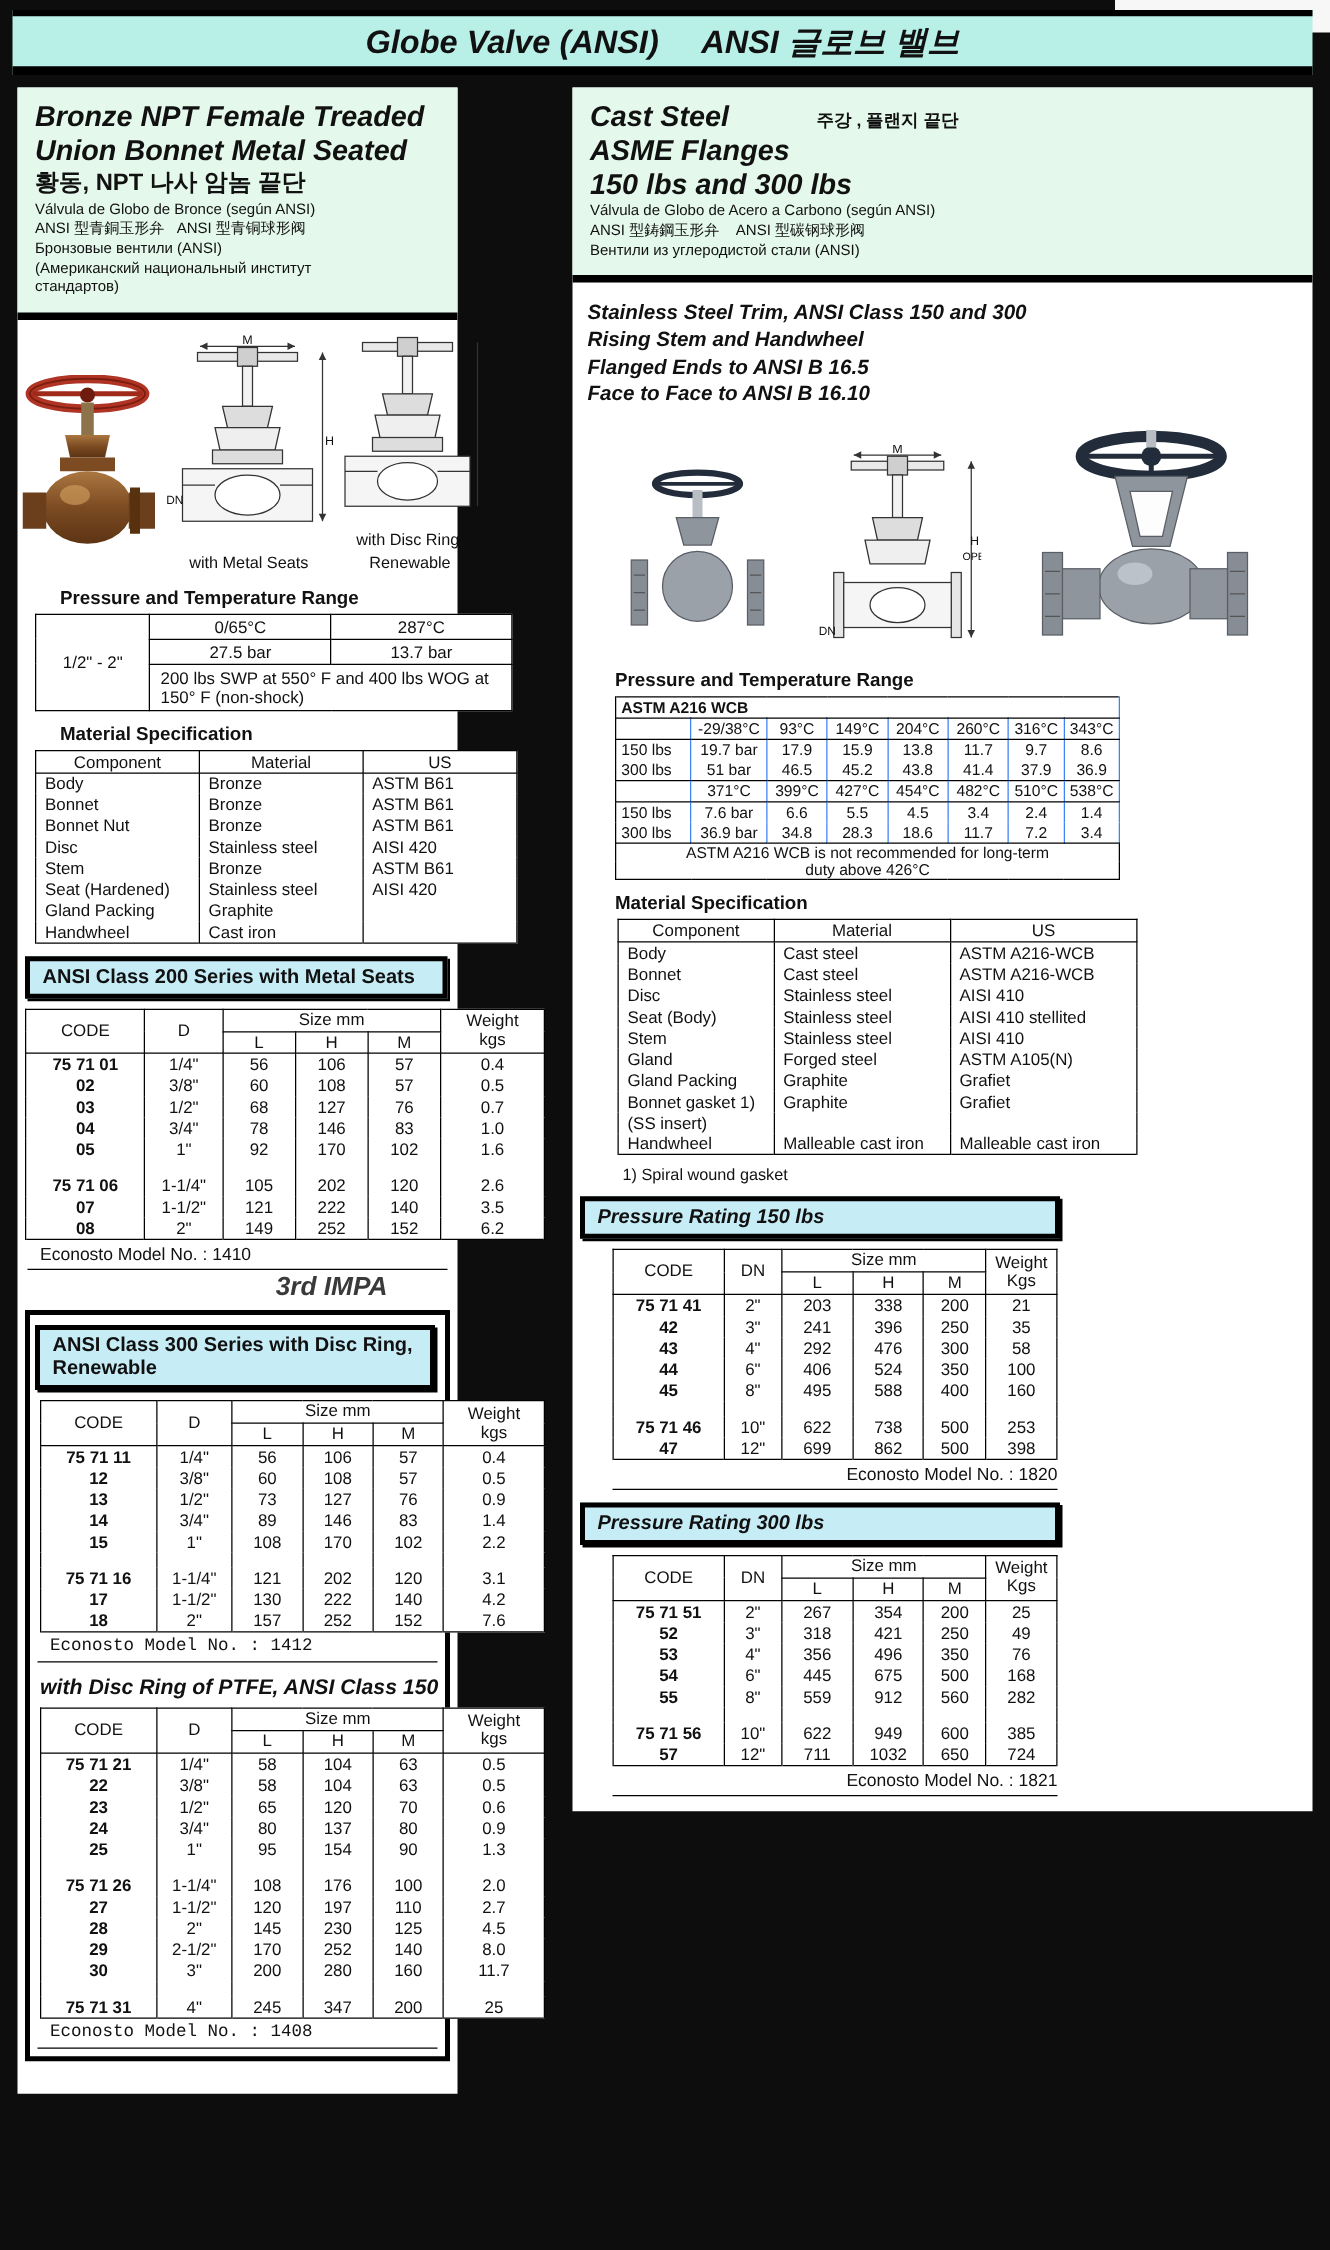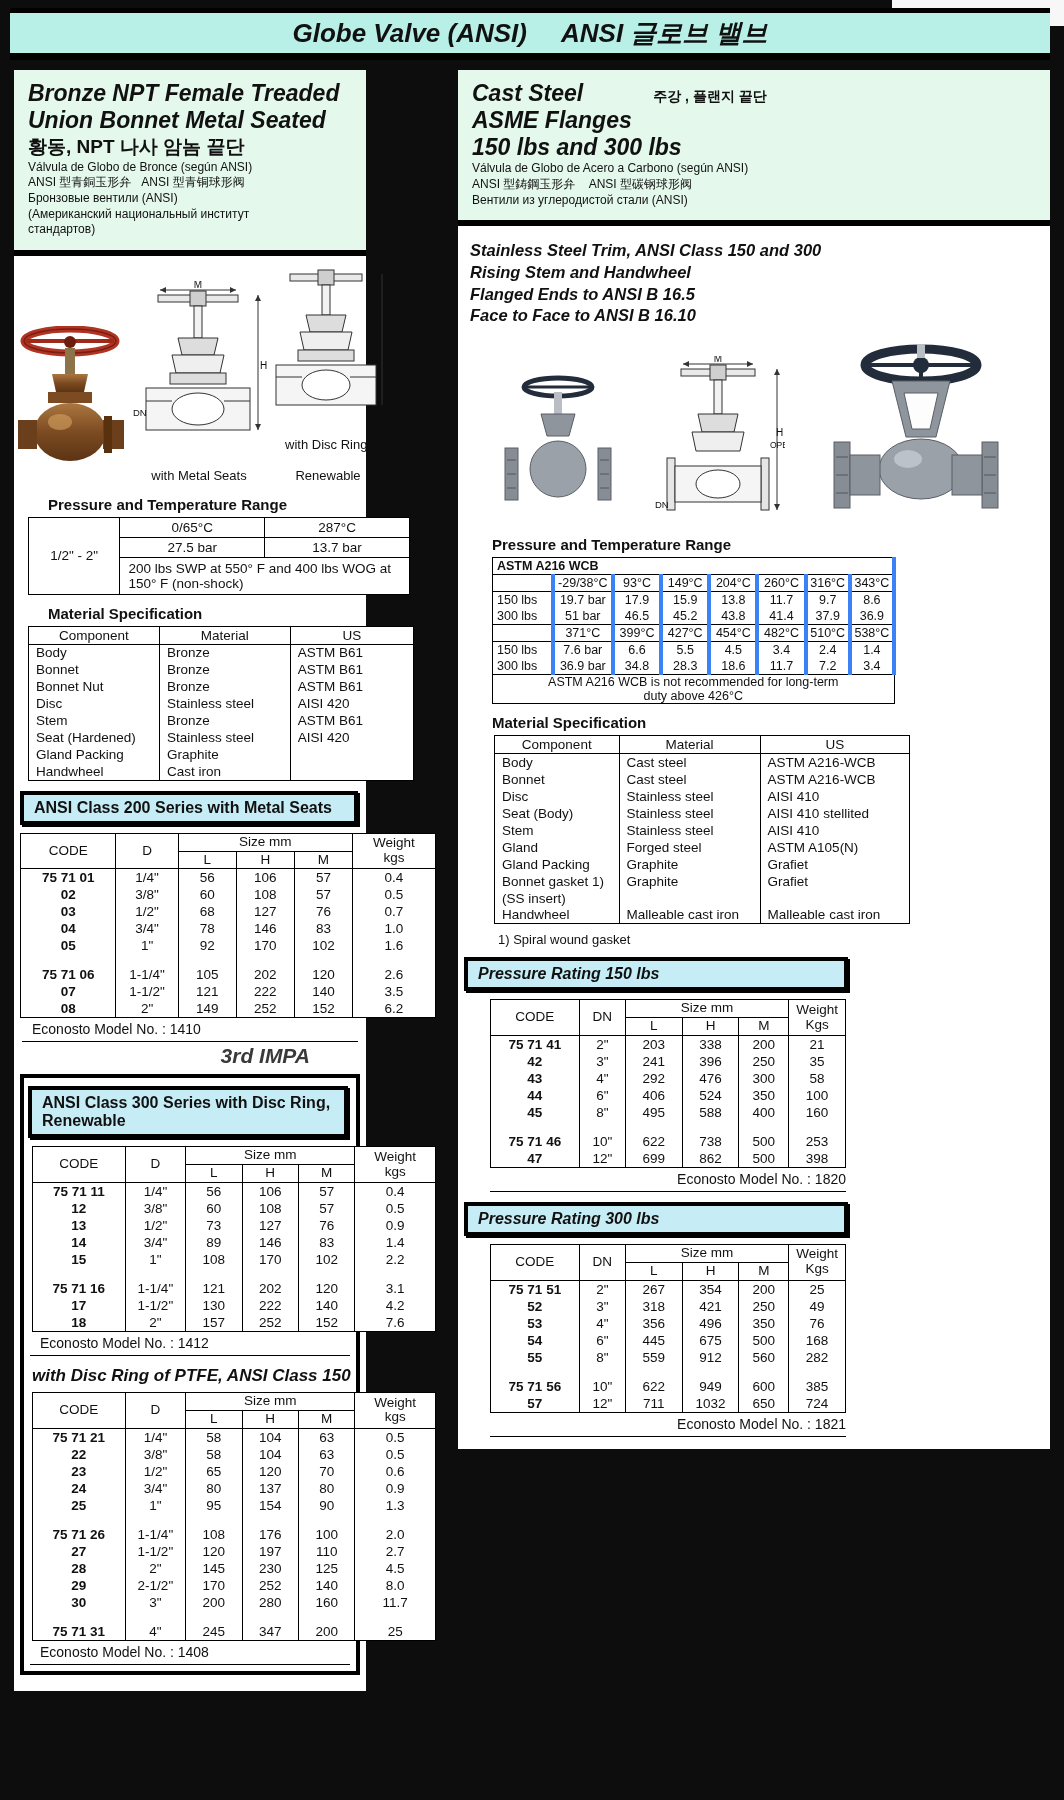--- a/index.html
+++ b/index.html
@@ -16,36 +16,36 @@
   
   .banner {
     position:absolute; left:10px; top:8px; width:1040px; height:52px;
     background: var(--banner_bg, #b8f0e8);
     border-top:5px solid #000; border-bottom:7px solid #000;
     display:flex; align-items:center; justify-content:center; gap:34px;
     font-size:26px; font-weight:bold; font-style:italic;
   }
 
   
-  .col-left  { position:absolute; left:14px;  top:70px; width:352px; background:#fff; padding-bottom:10px; }
+  .col-left  { position:absolute; left:14px;  top:70px; width:352px; background:#fff; padding-bottom:20px; }
   .col-right { position:absolute; left:458px; top:70px; width:592px; background:#fff; padding-bottom:12px; }
 
   .intro { background: var(--intro_bg, #e4f8ec); border-bottom:6px solid #000; padding:10px 12px 12px 14px; }
   .intro .t1 { font-size:23px; font-weight:bold; font-style:italic; line-height:1.18; }
   .intro .t2 { font-size:19px; font-weight:bold; line-height:1.35; }
   .intro .t3 { font-size:12px; line-height:1.3; }
   .intro-right .row1 { display:flex; align-items:baseline; }
   .intro-right .row1 .t2 { margin-left:70px; font-size:14px; }
 
   .features { margin:14px 0 4px 12px; font-size:16.5px; font-weight:bold; font-style:italic; line-height:1.32; }
 
   
   .images-row { display:flex; align-items:flex-end; justify-content:space-around; padding:8px 4px 2px 4px; }
   .fig { display:flex; flex-direction:column; align-items:center; }
-  .caption { font-size:13px; line-height:1.15; text-align:center; margin-top:16px; }
+  .caption { font-size:13px; line-height:1.15; text-align:center; margin-top:3px; }
   svg text { font-family:"Liberation Sans", sans-serif; }
 
   
   .section-title { font-weight:bold; font-size:15px; margin:10px 0 4px 34px; }
   .model-line { font-size:14px; padding:3px 0 4px 10px; border-bottom:1px solid #000; margin:0 8px; }
   .impa-line { font-size:21px; font-weight:bold; font-style:italic; color:#3a3a3a; text-align:right; padding:2px 56px 2px 0; }
   .ptfe-heading { font-size:17px; font-weight:bold; font-style:italic; margin:10px 0 6px 6px; }
   .footnote { font-size:13px; margin:3px 0 8px 40px; }
 
   .cyan-banner {
@@ -72,32 +72,32 @@
   .dim-table { width:416px; margin:0 0 0 6px; font-size:13.5px; text-align:center; table-layout:fixed; border:1px solid #000; }
   .dim-table th { border:1px solid #000; font-weight:normal; padding:1px 2px; line-height:1.1; }
   .dim-table td { border-left:1px solid #000; border-right:1px solid #000; padding:1px 2px; }
   .dim-table td:first-child { font-weight:bold; }
   .dim-table tr.gap-row td { height:12px; }
 
   .rating-table { width:356px; margin-left:32px; }
   .col-right .model-line { margin:0 0 0 32px; width:356px; padding-left:4px;text-align:right; }
 
   .pt-right { width:404px; margin:2px 0 6px 34px; font-size:12.5px; table-layout:fixed; border:1px solid #000; }
-  .pt-right td { border-left:1px solid #000; border-right:4px solid #3b82f6; text-align:center; padding:1px 2px; }
+  .pt-right td { border-left:1px solid #000; border-right:1px solid #3b82f6; text-align:center; padding:1px 2px; }
   .pt-right tr.pt-astm td { border-bottom:1px solid #000; font-weight:bold; }
   .pt-right tr.pt-hdr td { border-bottom:1px solid #000; }
   .pt-right tr.pt-sub-end td { border-bottom:1px solid #000; }
   .pt-right tr.note-row td { border-left:none; border-right:none; font-size:12.5px; padding:0 2px; }
   .pt-right td:first-child { text-align:left; padding-left:4px; }
   .pt-right tr.note-row td:first-child { text-align:center; }
 
   .heavy-box { border:4px solid #000; margin:4px 6px 6px 6px; padding:4px 2px 6px 2px; }
   .heavy-box .dim-table { width:404px; }
   .heavy-box .cyan-banner { margin:4px 6px 8px 2px; }
-  .heavy-box .model-line { margin:0 4px; }
+  .heavy-box .model-line { margin:0 4px;font-family:Liberation Mono, monospace; }
 </style>
 </head>
 <body>
 
 <div class="scan-corner"></div>
 
 <div class="banner">
   <span>Globe Valve (ANSI)</span>
   <span>ANSI 글로브 밸브</span>
 </div>

